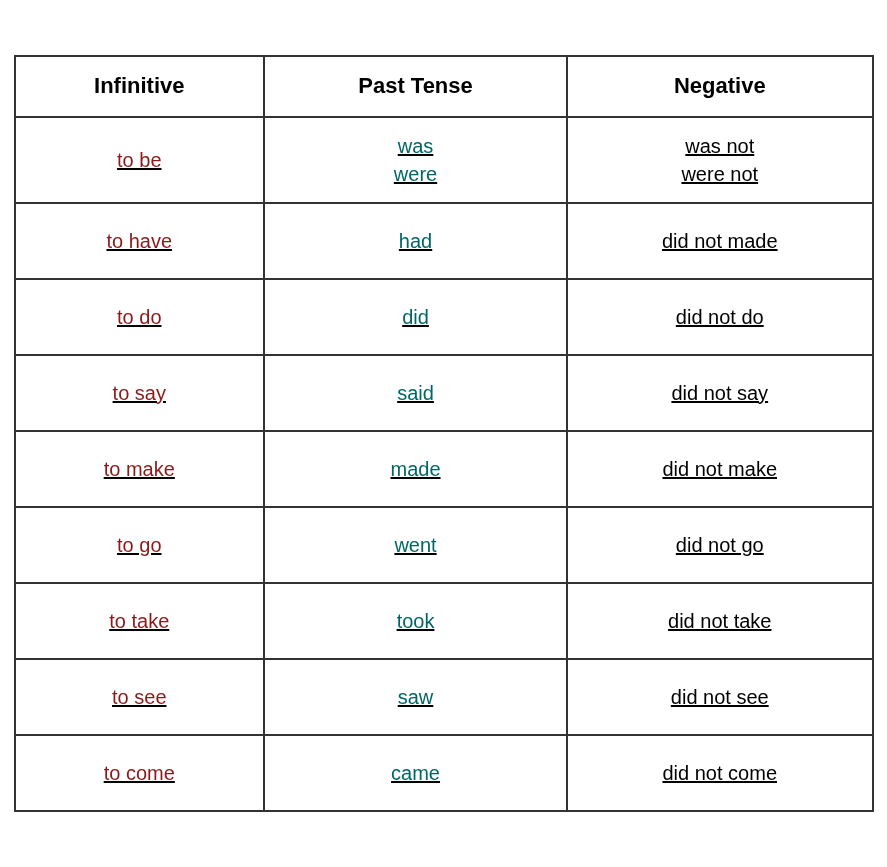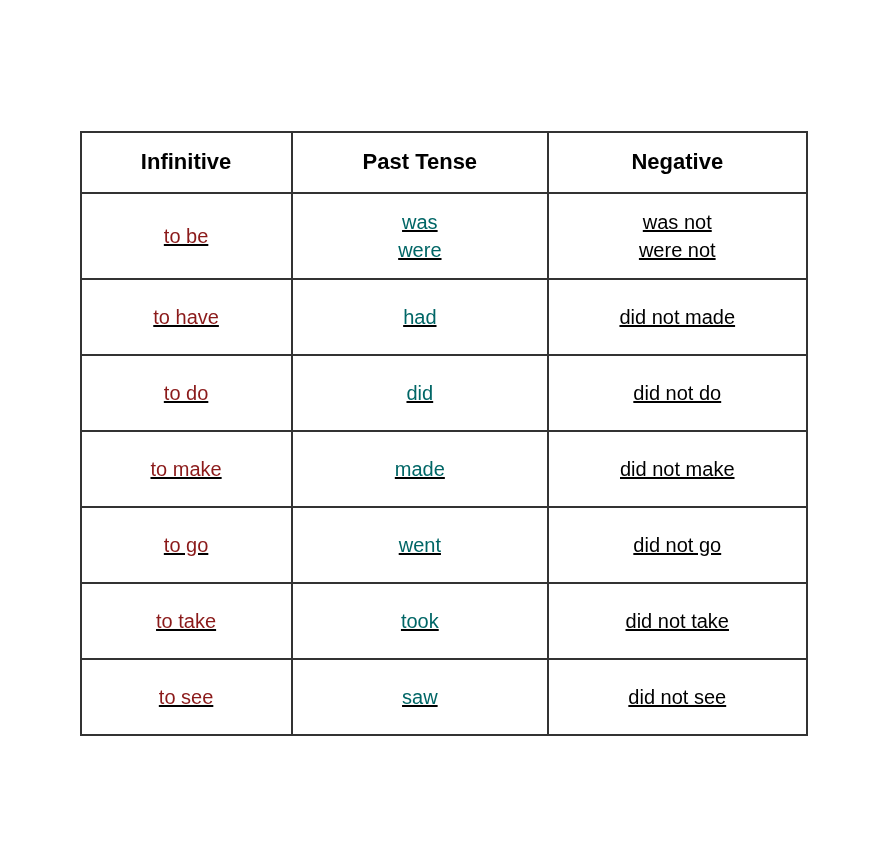--- a/index.html
+++ b/index.html
@@ -12,21 +12,21 @@
       background: #ffffff;
       display: flex;
       justify-content: center;
       align-items: center;
       min-height: 867px;
       width: 887px;
       font-family: Arial, sans-serif;
     }
 
     .table-container {
-      width: 728px;
+      width: 860px;
     }
 
     table {
       width: 100%;
       border-collapse: collapse;
       border: 2px solid #333;
     }
 
     th, td {
       border: 2px solid #333;
@@ -86,34 +86,44 @@
           <td>to have</td>
           <td>had</td>
           <td>did not made</td>
         </tr>
         <tr>
           <td>to do</td>
           <td>did</td>
           <td>did not do</td>
         </tr>
         <tr>
+          <td>to say</td>
+          <td>said</td>
+          <td>did not say</td>
+        </tr>
+        <tr>
           <td>to make</td>
           <td>made</td>
           <td>did not make</td>
         </tr>
         <tr>
           <td>to go</td>
           <td>went</td>
           <td>did not go</td>
         </tr>
         <tr>
           <td>to take</td>
           <td>took</td>
           <td>did not take</td>
         </tr>
         <tr>
           <td>to see</td>
           <td>saw</td>
           <td>did not see</td>
         </tr>
+        <tr>
+          <td>to come</td>
+          <td>came</td>
+          <td>did not come</td>
+        </tr>
       </tbody>
   </table>
 </div>
 
 </body></html>

